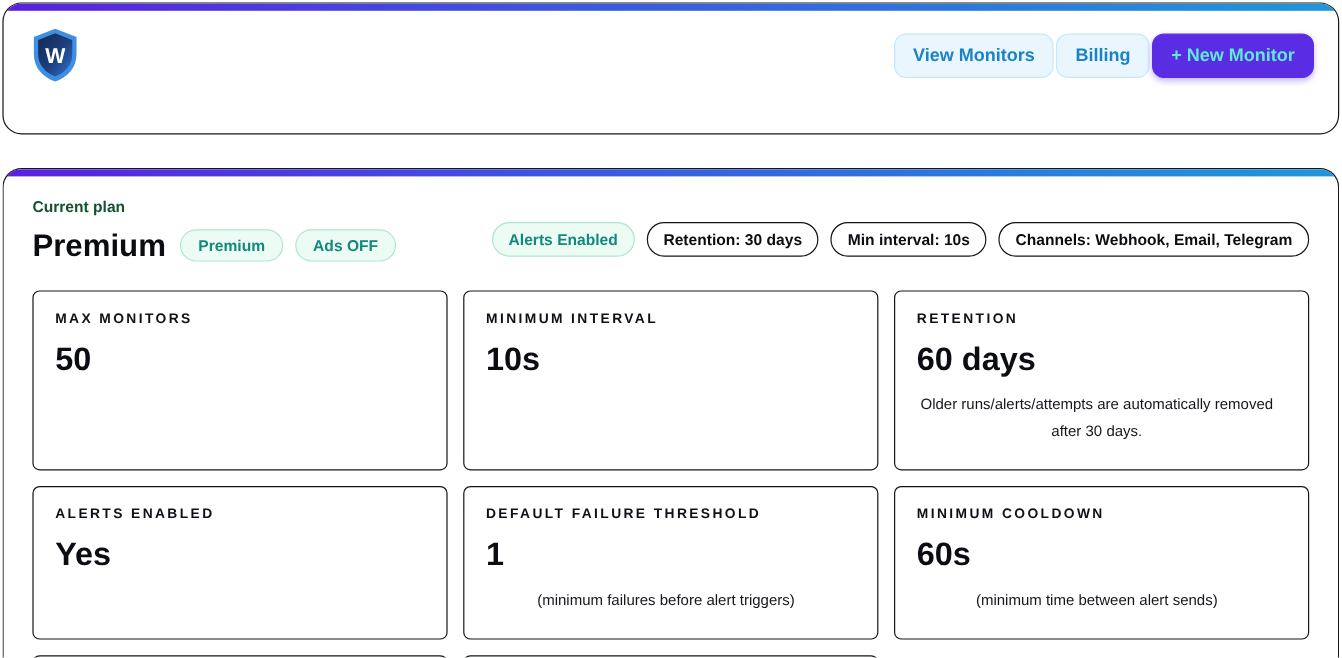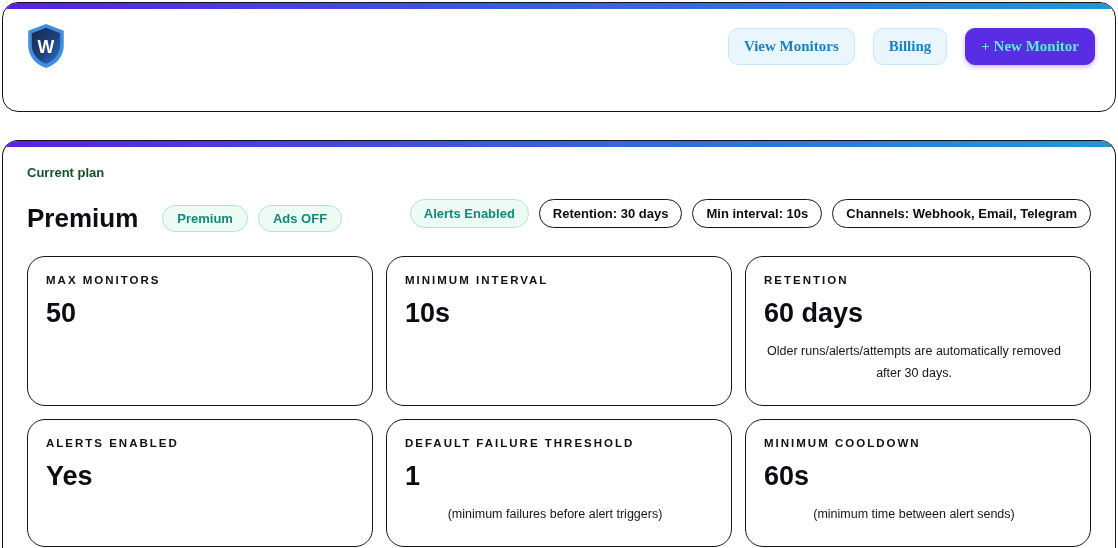--- a/index.html
+++ b/index.html
@@ -14,48 +14,48 @@
 
   
   .header-card{ height:110px; }
   .header-inner{ display:flex; align-items:center; justify-content:space-between;
                  padding:14px 18px 14px 22px; }
   .brand{ display:flex; align-items:center; gap:14px; }
   .logo{ width:42px; height:46px; flex:0 0 auto; }
   .title{ font-size:28px; font-weight:800; letter-spacing:.2px; color:#0c0d12; }
   .subtitle{ font-size:15px; color:#20242c; margin-top:5px; }
 
-  .actions{ display:flex; align-items:center; gap:18px; padding-right:2px;font-family:Liberation Serif, serif; }
+  .actions{ display:flex; align-items:center; gap:2px; padding-right:2px; }
   .btn{ font-family:inherit; font-size:15px; font-weight:700; border-radius:10px;
         padding:9px 15px; cursor:pointer; white-space:nowrap; }
   .btn-light{ background:#e9f6fe; border:1.5px solid #c6e8fa; color:#1a82c5; }
   .btn-primary{ background:#5a2de4; border:1.5px solid #5a2de4; color:#5eead4;
                 box-shadow:0 2px 5px rgba(90,45,228,.35); }
 
   
   .main-card{ margin-top:28px; height:520px; border-bottom:none;
               border-radius:16px 16px 0 0; }
   .main-inner{ padding:18px 24px 0 24px; }
 
   .plan-row{ display:flex; justify-content:space-between; align-items:flex-end; }
   .plan-label{ font-size:13px; font-weight:700; color:#14532d; }
-  .plan-title-row{ display:flex; align-items:center; gap:24px; margin-top:23px; }
+  .plan-title-row{ display:flex; align-items:center; gap:12px; margin-top:9px; }
   .plan-name{ font-size:26px; font-weight:800; color:#0c0d12; }
   .badge{ font-size:13px; font-weight:700; color:#13897b;
           background:#ecfcf4; border:1.5px solid #abe8cf;
           border-radius:999px; padding:5px 14px; }
   .pills{ display:flex; align-items:center; gap:10px; margin-bottom:6px; }
   .pill{ font-size:13px; font-weight:700; border-radius:999px; padding:6px 13px;
          white-space:nowrap; }
   .pill-mint{ background:#ecfcf4; border:1.5px solid #abe8cf; color:#13897b; }
   .pill-outline{ background:#fff; border:1.6px solid #15161d; color:#0c0d12; }
 
   .stats-grid{ display:grid; grid-template-columns:repeat(3,1fr);
                gap:13px; margin-top:22px; }
-  .stat-card{ background:#fff; border:1.5px solid #15161d; border-radius:18px;
+  .stat-card{ background:#fff; border:1.5px solid #15161d; border-radius:6px;
               padding:17px 18px; }
   .stat-card.tall{ min-height:150px; }
   .stat-card.short{ min-height:128px; }
   .stat-card.partial{ min-height:110px; }
   .stat-label{ font-size:11.5px; font-weight:800; letter-spacing:2px;
                text-transform:uppercase; color:#0e1016; }
   .stat-value{ font-size:27px; font-weight:800; color:#0c0d12; margin-top:12px; }
   .stat-note{ font-size:12.5px; color:#14161c; margin-top:12px; line-height:1.75;
               max-width:300px;text-align:center; }
 </style>

